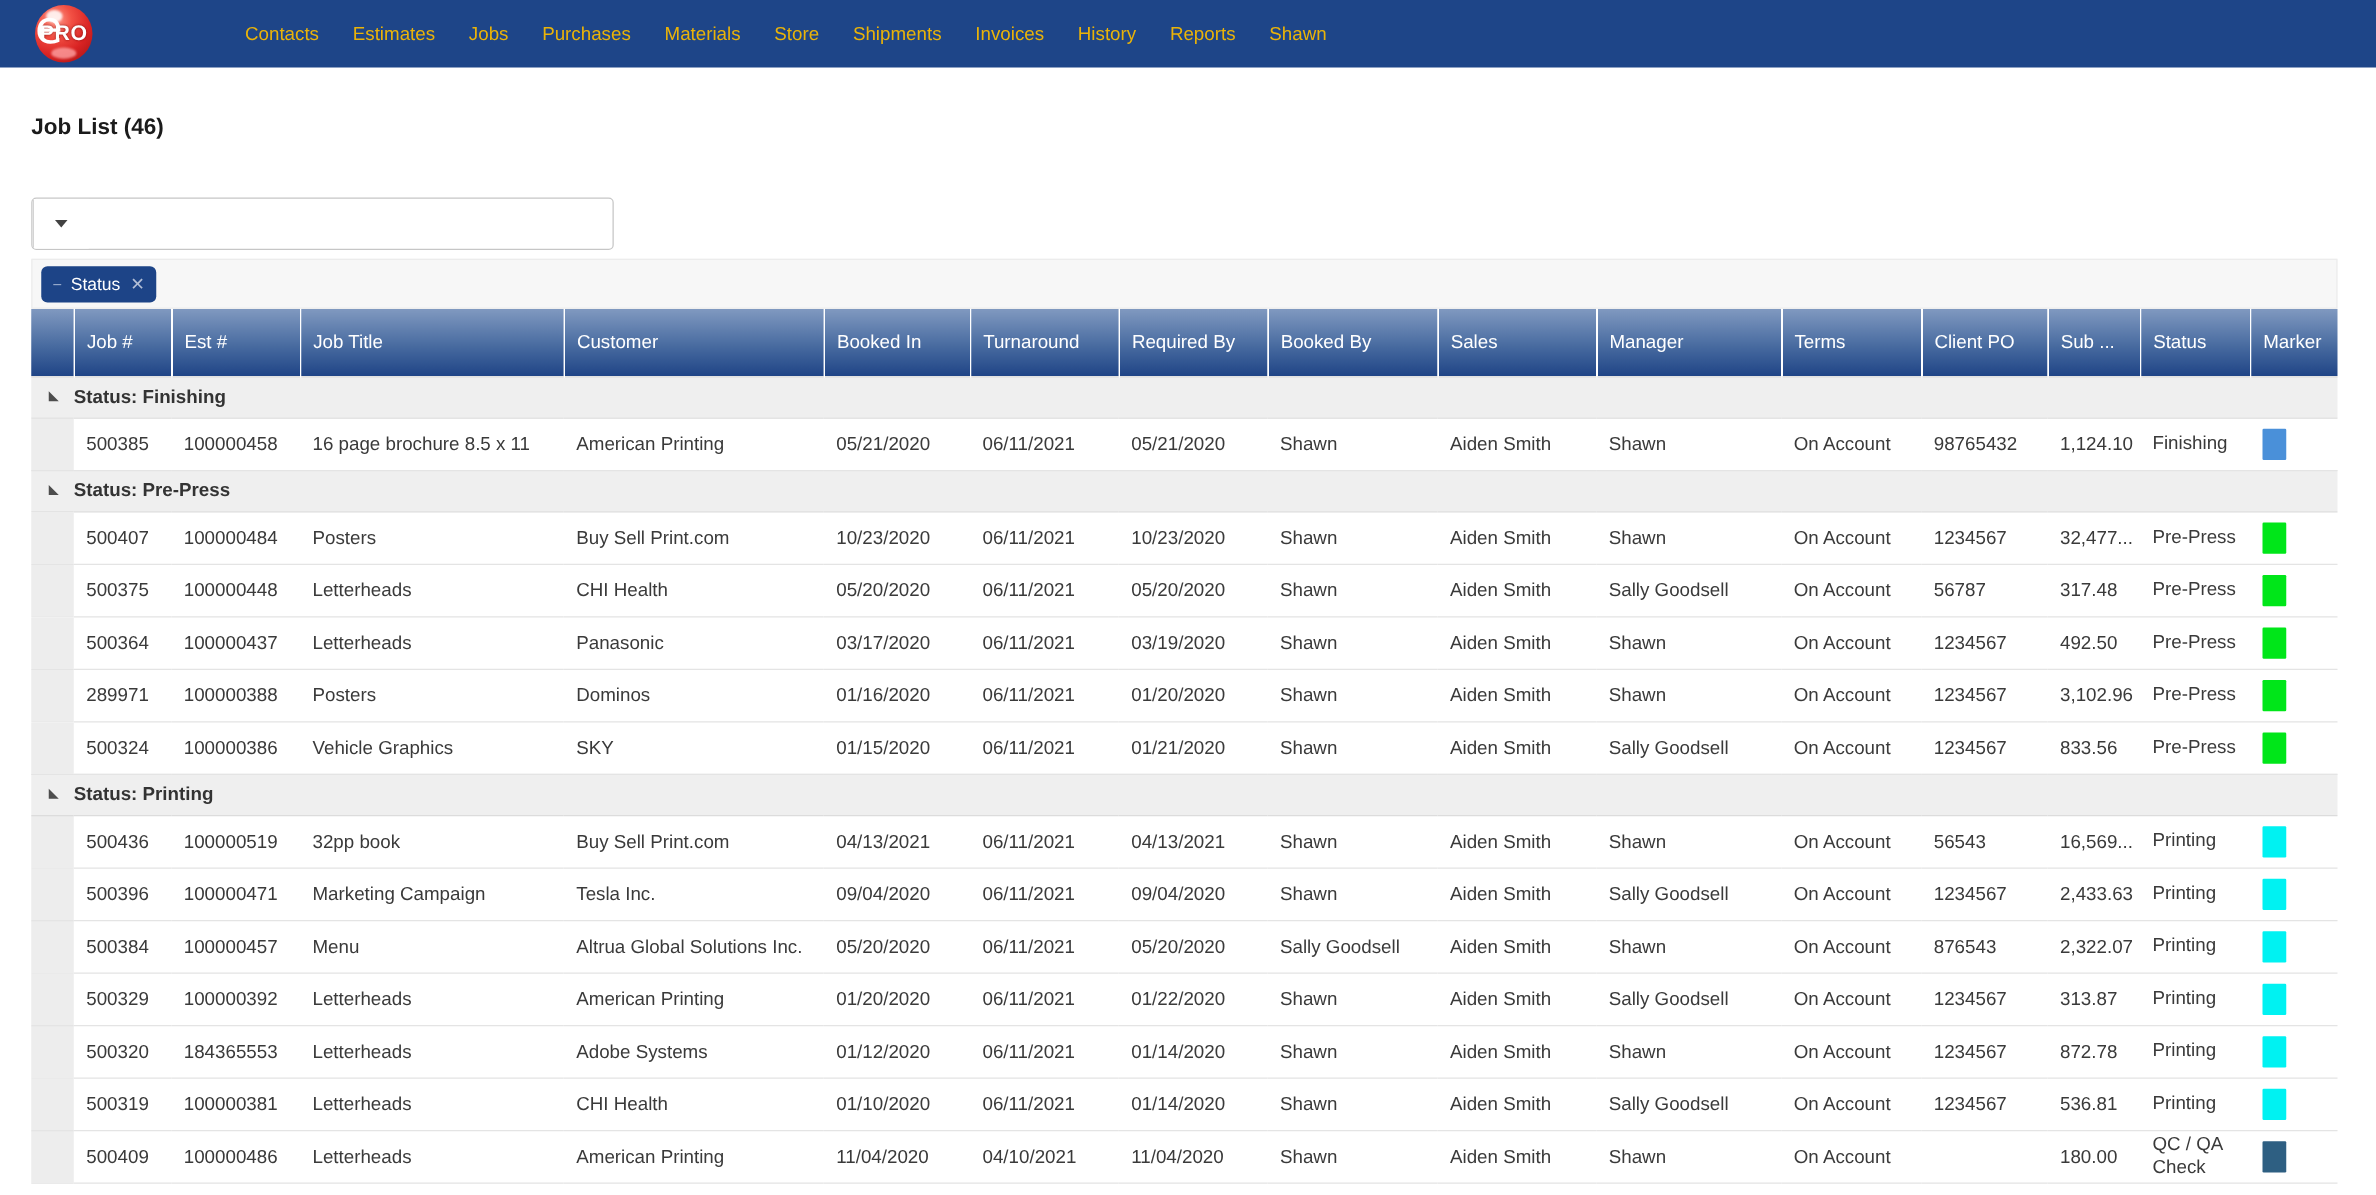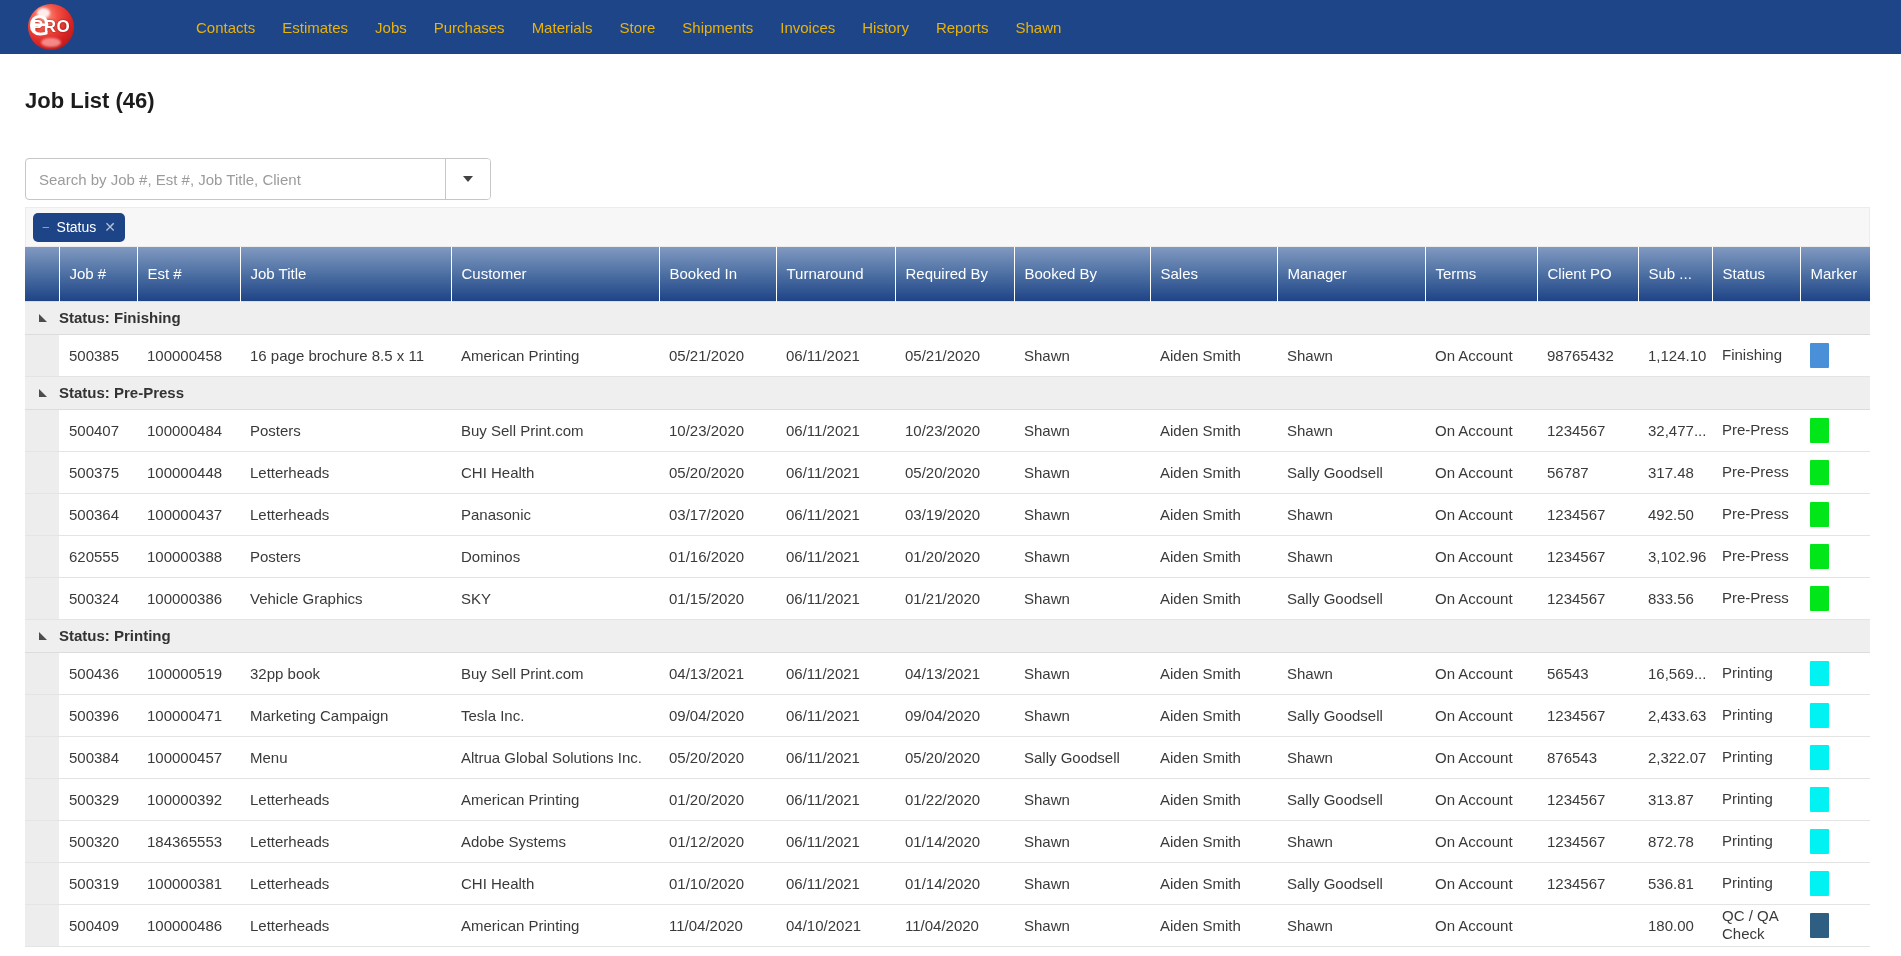--- a/index.html
+++ b/index.html
@@ -30,21 +30,21 @@
   }
   .brand-pro {
     position:absolute; left:50%; top:50%; transform:translate(-50%,-50%); z-index:2;
     color:#fff; font-size:17px; font-weight:bold; letter-spacing:.5px; text-shadow:0 0 2px #7d0a0a;
   }
   .nav-items { display:flex; gap:27px; margin-left:96px; }
   .nav-item { color:#eab308; font-size:15px; text-decoration:none; cursor:pointer; white-space:nowrap; }
 
   
   .main { padding:0 25px; }
-  .page-title { margin:34px 0 0 0; font-size:22px; line-height:26px; font-weight:bold; color:#1b1b1b; }
+  .page-title { margin:34px 0 0 0; font-size:18px; line-height:26px; font-weight:bold; color:#1b1b1b; }
 
   .search-combo {
     margin-top:44px; width:466px; height:42px; background:#fff;
     border:1px solid #c6c6c6; border-radius:4px; display:flex; overflow:hidden;
   }
   .search-input {
     flex:1; border:none; outline:none; padding:0 13px; font-size:15px; color:#333;
     font-family:"Liberation Sans","DejaVu Sans",sans-serif; background:transparent;
   }
   .search-input::placeholder { color:#9b9b9b; }
@@ -122,21 +122,20 @@
     <a class="nav-item">History</a>
     <a class="nav-item">Reports</a>
     <a class="nav-item">Shawn</a>
   </nav>
 </header>
 
 <main class="main">
   <h1 class="page-title">Job List (46)</h1>
 
   <div class="search-combo">
-    <input class="search-input" type="text" placeholder="Search by Job #, Est #, Job Title, Client" style="">
     <button class="dd-btn">
       <span class="caret-down"></span>
     </button>
   </div>
 
   <div class="group-bar">
     <div class="chip">
       <span class="chip-sort">−</span>
       <span>Status</span>
       <span class="chip-x">✕</span>
@@ -264,21 +263,21 @@
           <td>On Account</td>
           <td>1234567</td>
           <td>492.50</td>
           <td class="status-cell">Pre-Press</td>
           <td>
             <div class="marker" style="background: rgb(0, 230, 25);"></div>
           </td>
         </tr>
         <tr class="data-row">
           <td class="indent"></td>
-          <td>620555</td>
+          <td>289971</td>
           <td>100000388</td>
           <td>Posters</td>
           <td>Dominos</td>
           <td>01/16/2020</td>
           <td>06/11/2021</td>
           <td>01/20/2020</td>
           <td>Shawn</td>
           <td>Aiden Smith</td>
           <td>Shawn</td>
           <td>On Account</td>

